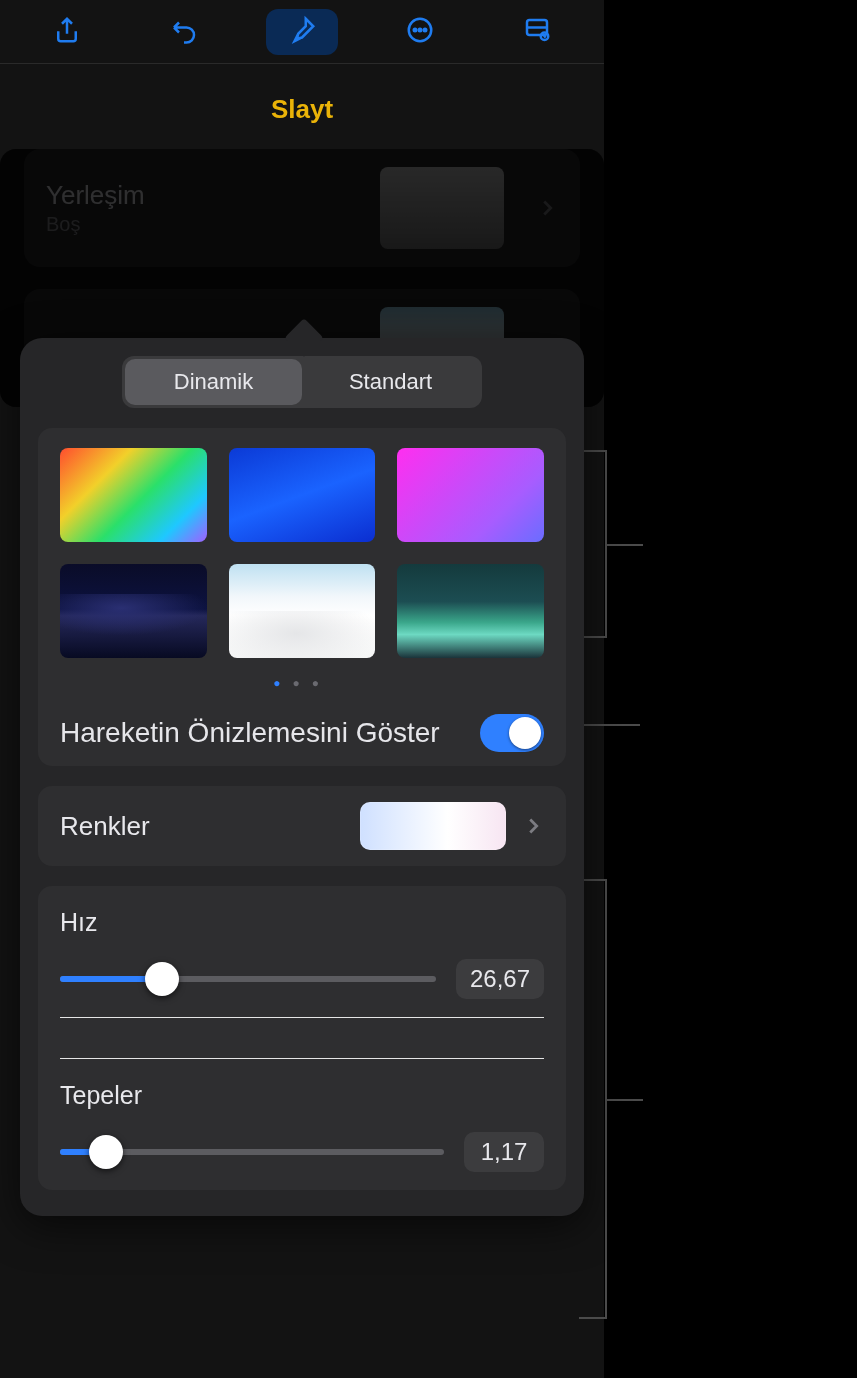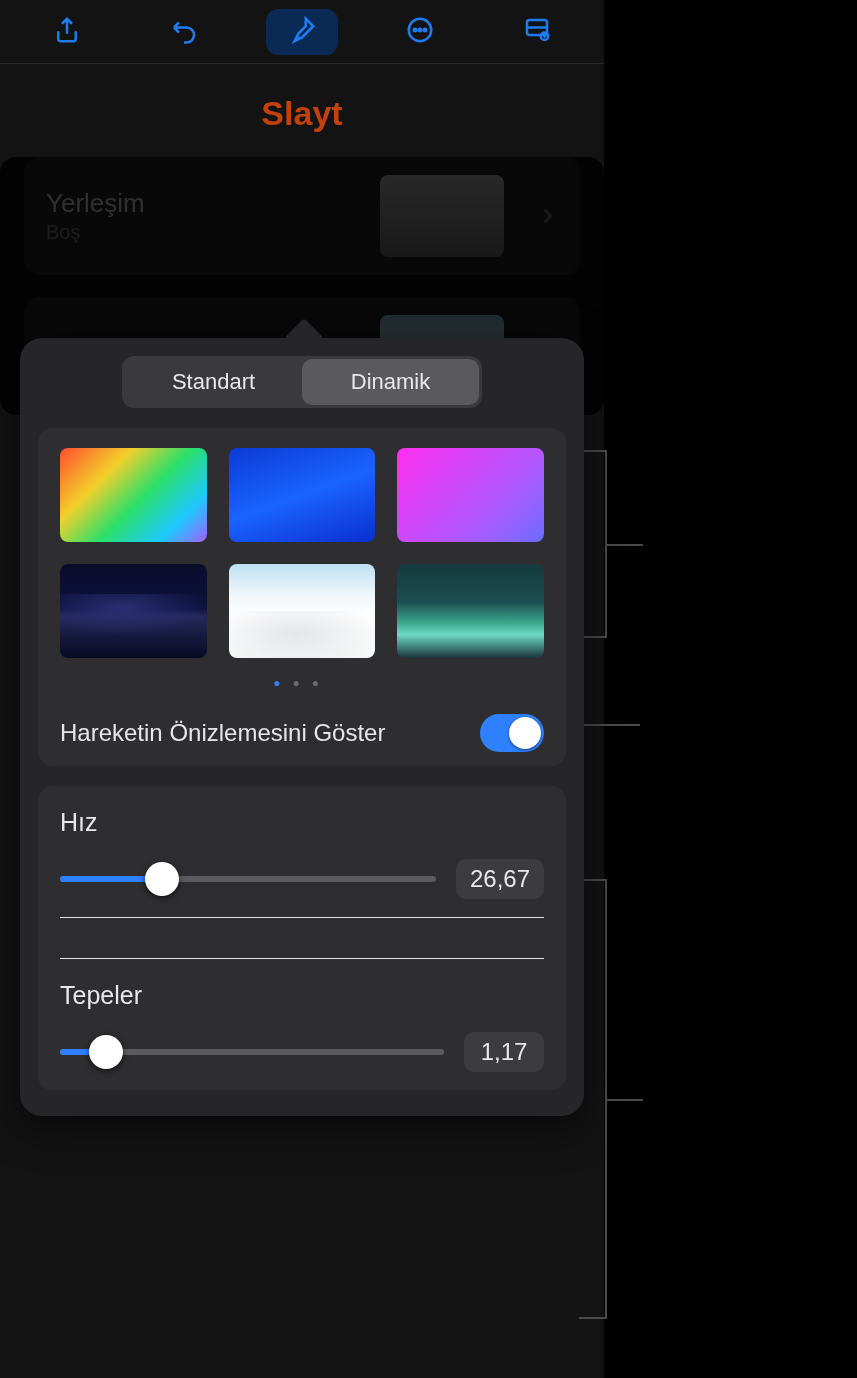--- a/index.html
+++ b/index.html
@@ -33,23 +33,23 @@
     width: 72px; height: 46px;
     border-radius: 12px;
     display: flex; align-items: center; justify-content: center;
     color: #1f7cf0;
   }
   .toolbar .tbtn.active { background: #0a2a55; }
   .toolbar svg { width: 30px; height: 30px; stroke: #1f7cf0; fill: none; stroke-width: 2; }
 
   .page-title {
     text-align: center;
-    font-size: 34px;
+    font-size: 26px;
     font-weight: 600;
-    color: #c2410c;
+    color: #eab308;
     padding: 30px 0 24px;
   }
 
   .dimmer {
     position: relative;
   }
   .dim-overlay {
     position: absolute;
     left: 0; right: 0; top: 0; bottom: 0;
     background: rgba(0,0,0,0.55);
@@ -153,21 +153,21 @@
                 position: relative; overflow:hidden;}
   .sw-white::after{content:"";position:absolute;left:-10%;bottom:-30%;width:140%;height:80%;
                    background:radial-gradient(60% 70% at 40% 30%,#e5e6e8 0%,transparent 70%);}
   .sw-teal    { background: linear-gradient(180deg,#143a3d,#1c4d52 40%,#3aa68a 62%,#6dd9c2 75%,#1a333a);
                 position: relative; overflow:hidden;}
 
   .dots { text-align: center; padding: 4px 0 14px; color:#6a6a70; letter-spacing:12px; font-size:12px;}
   .dots .active-dot { color:#2f80ff; }
 
   .toggle-row { display: flex; align-items: center; padding-top: 10px; }
-  .toggle-row .lbl { flex:1; font-size: 24px; color:#e6e6ea; }
+  .toggle-row .lbl { flex:1; font-size: 28px; color:#e6e6ea; }
   .toggle {
     width: 64px; height: 38px; border-radius: 20px;
     background: #2f80ff; position: relative;
   }
   .toggle .knob {
     position: absolute; right: 3px; top: 3px;
     width: 32px; height: 32px; border-radius: 50%;
     background: #fff;
     box-shadow: 0 1px 3px rgba(0,0,0,.5);
   }
@@ -299,22 +299,22 @@
             </svg>
         </span>
       </div>
       <div class="dim-overlay"></div>
     </div>
   </div>
 
   <div class="popover">
 
     <div class="seg">
+      <div class="seg-item selected">Dinamik</div>
       <div class="seg-item">Standart</div>
-      <div class="seg-item selected">Dinamik</div>
     </div>
 
     <div class="card-inner">
       <div class="grid">
         <div class="swatch sw-rainbow"></div>
         <div class="swatch sw-blue"></div>
         <div class="swatch sw-pink"></div>
         <div class="swatch sw-navy"></div>
         <div class="swatch sw-white"></div>
         <div class="swatch sw-teal"></div>
@@ -323,20 +323,29 @@
         <span class="active-dot">●</span><span>●</span><span>●</span>
       </div>
       <div class="toggle-row">
         <div class="lbl">Hareketin Önizlemesini Göster</div>
         <div class="toggle">
           <div class="knob"></div>
         </div>
       </div>
     </div>
 
+    <div class="card-inner row-colors" style="margin-top:20px; display:flex; align-items:center; padding:16px 22px;">
+      <div class="row-label" style="flex:1">Renkler</div>
+      <div class="color-swatch"></div>
+      <span class="chev">
+        <svg viewBox="0 0 24 24">
+            <path d="M9 5l7 7-7 7"></path>
+          </svg>
+      </span>
+    </div>
 
     <div class="card-inner sl-card" style="margin-top:20px;">
       <div class="sl-block">
         <div class="sl-label">Hız</div>
         <div class="sl-row">
           <div class="sl-track">
             <div class="sl-fill" style="width:27%"></div>
             <div class="sl-knob" style="left:27%"></div>
           </div>
           <div class="sl-val">26,67</div>

